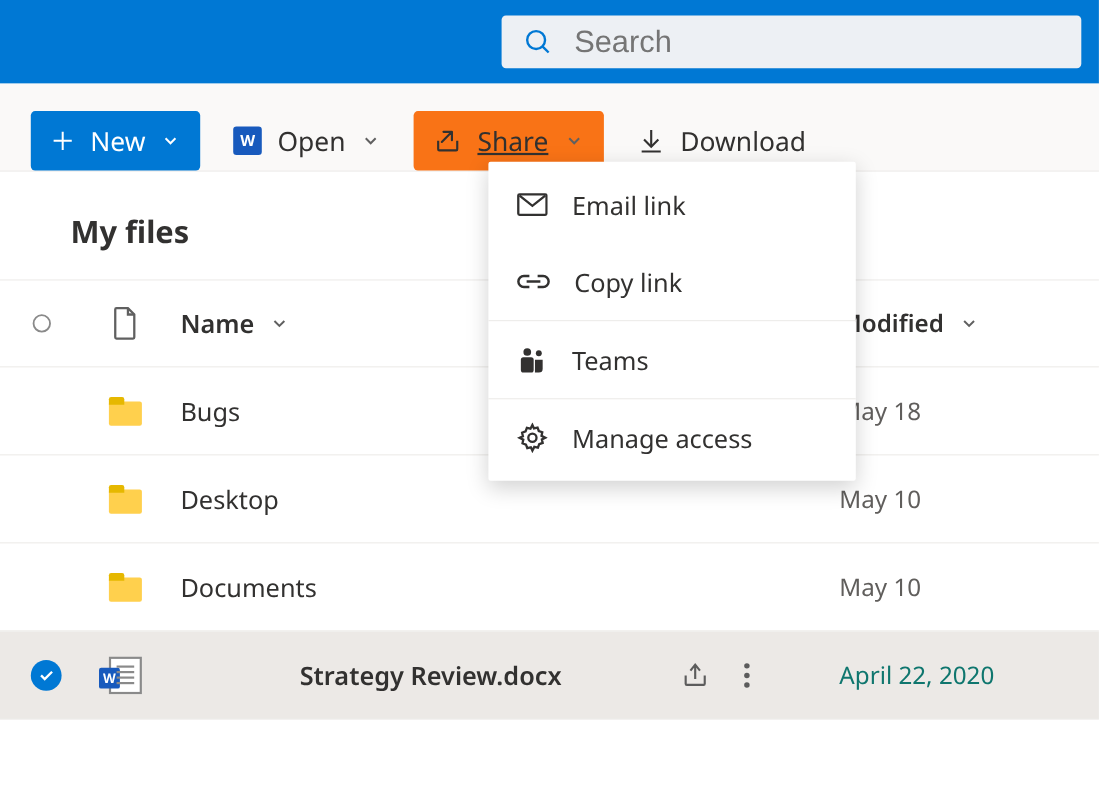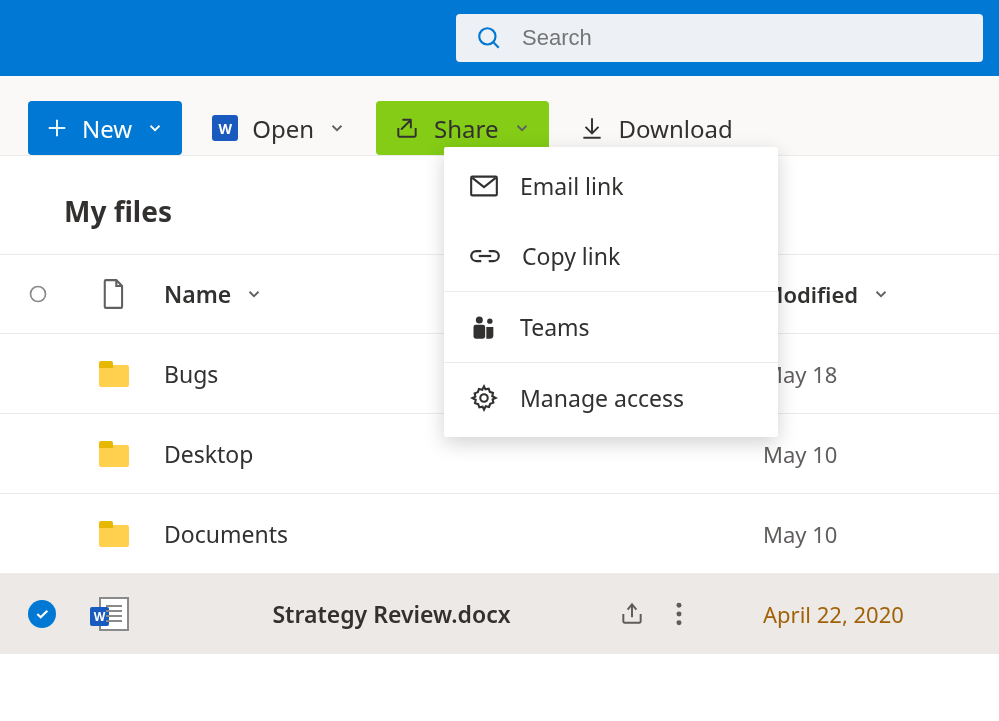--- a/index.html
+++ b/index.html
@@ -29,21 +29,21 @@
     border-radius: 4px;
     display: flex;
     align-items: center;
     padding: 0 20px;
     font-size: 22px;
     color: #606060;
   }
   .search-wrap svg { margin-right: 18px; flex-shrink:0; }
   .search-input {
     border: none; outline: none; background: transparent;
-    font-size: 22px; color: #323130; width: 100%;
+    font-size: 28px; color: #323130; width: 100%;
   }
 
   
   .cmdbar {
     height: 80px;
     background: #faf9f8;
     border-bottom: 1px solid #edebe9;
     display: flex;
     align-items: flex-end;
     padding: 0 28px;
@@ -56,21 +56,21 @@
     height: 54px;
     padding: 0 18px;
     border-radius: 4px;
     gap: 14px;
     cursor: pointer;
   }
   .cmd-new {
     background: #0078d4;
     color: #ffffff;
   }
-  .cmd-share { background: #84cc16; }
+  .cmd-share { background: #f97316; text-decoration: underline; }
   .cmd svg.ico { flex-shrink: 0; }
 
   
   .page-title {
     padding: 36px 0 24px 64px;
     font-size: 28px;
     font-weight: 700;
     color: #323130;
   }
 
@@ -94,21 +94,21 @@
   .col-check-placeholder {
     width: 64px; padding-left: 28px; display:flex; align-items:center;
     color: #8a8a8a; font-size: 30px;
   }
   .col-icon { width: 100px; display:flex; align-items:center; justify-content:center; }
   .col-name { flex: 1; display:flex; align-items:center; gap: 14px; }
   .col-actions { width: 140px; display:flex; align-items:center; gap: 30px; color:#5c5c5c;}
   .col-mod  { width: 240px; color: #605e5c; font-size: 22px; padding-left: 4px; }
   .row.selected { background: #ece9e6; }
   .row.selected .col-name { font-weight: 600; justify-content: center; }
-  .row.selected .col-mod { color:#a16207; }
+  .row.selected .col-mod { color:#0f766e; }
 
   .check-circle {
     width: 28px; height: 28px; border-radius: 50%;
     background: #0078d4; color:#fff;
     display:flex; align-items:center; justify-content:center;
   }
 
   
   .share-menu {
     position: absolute;

